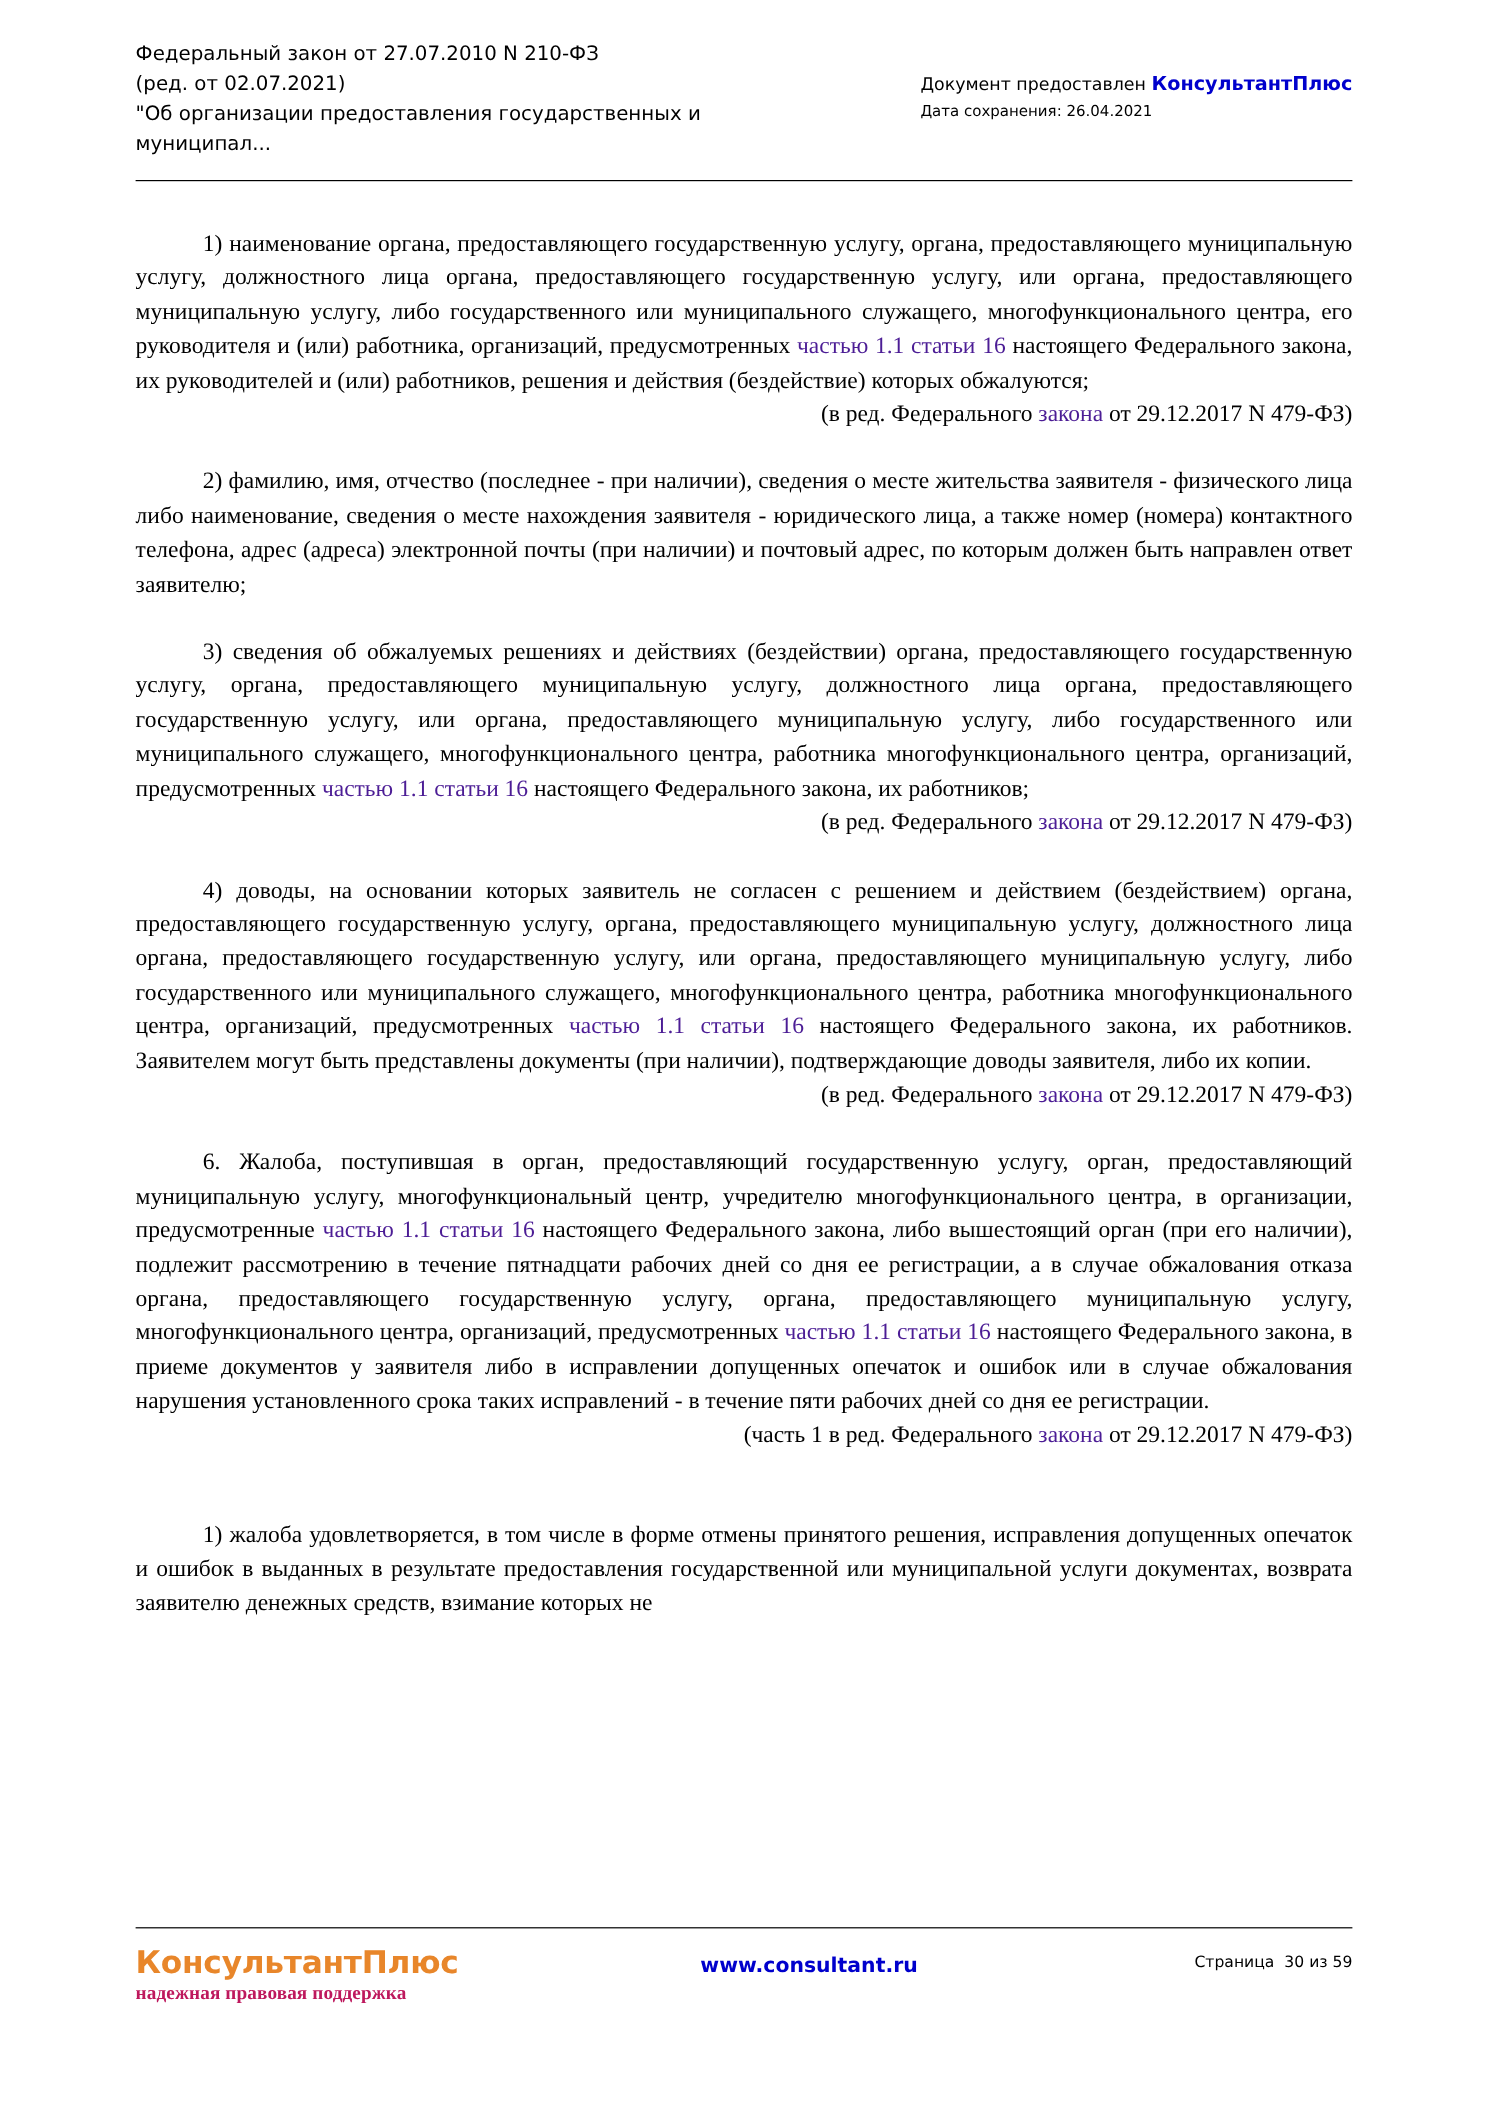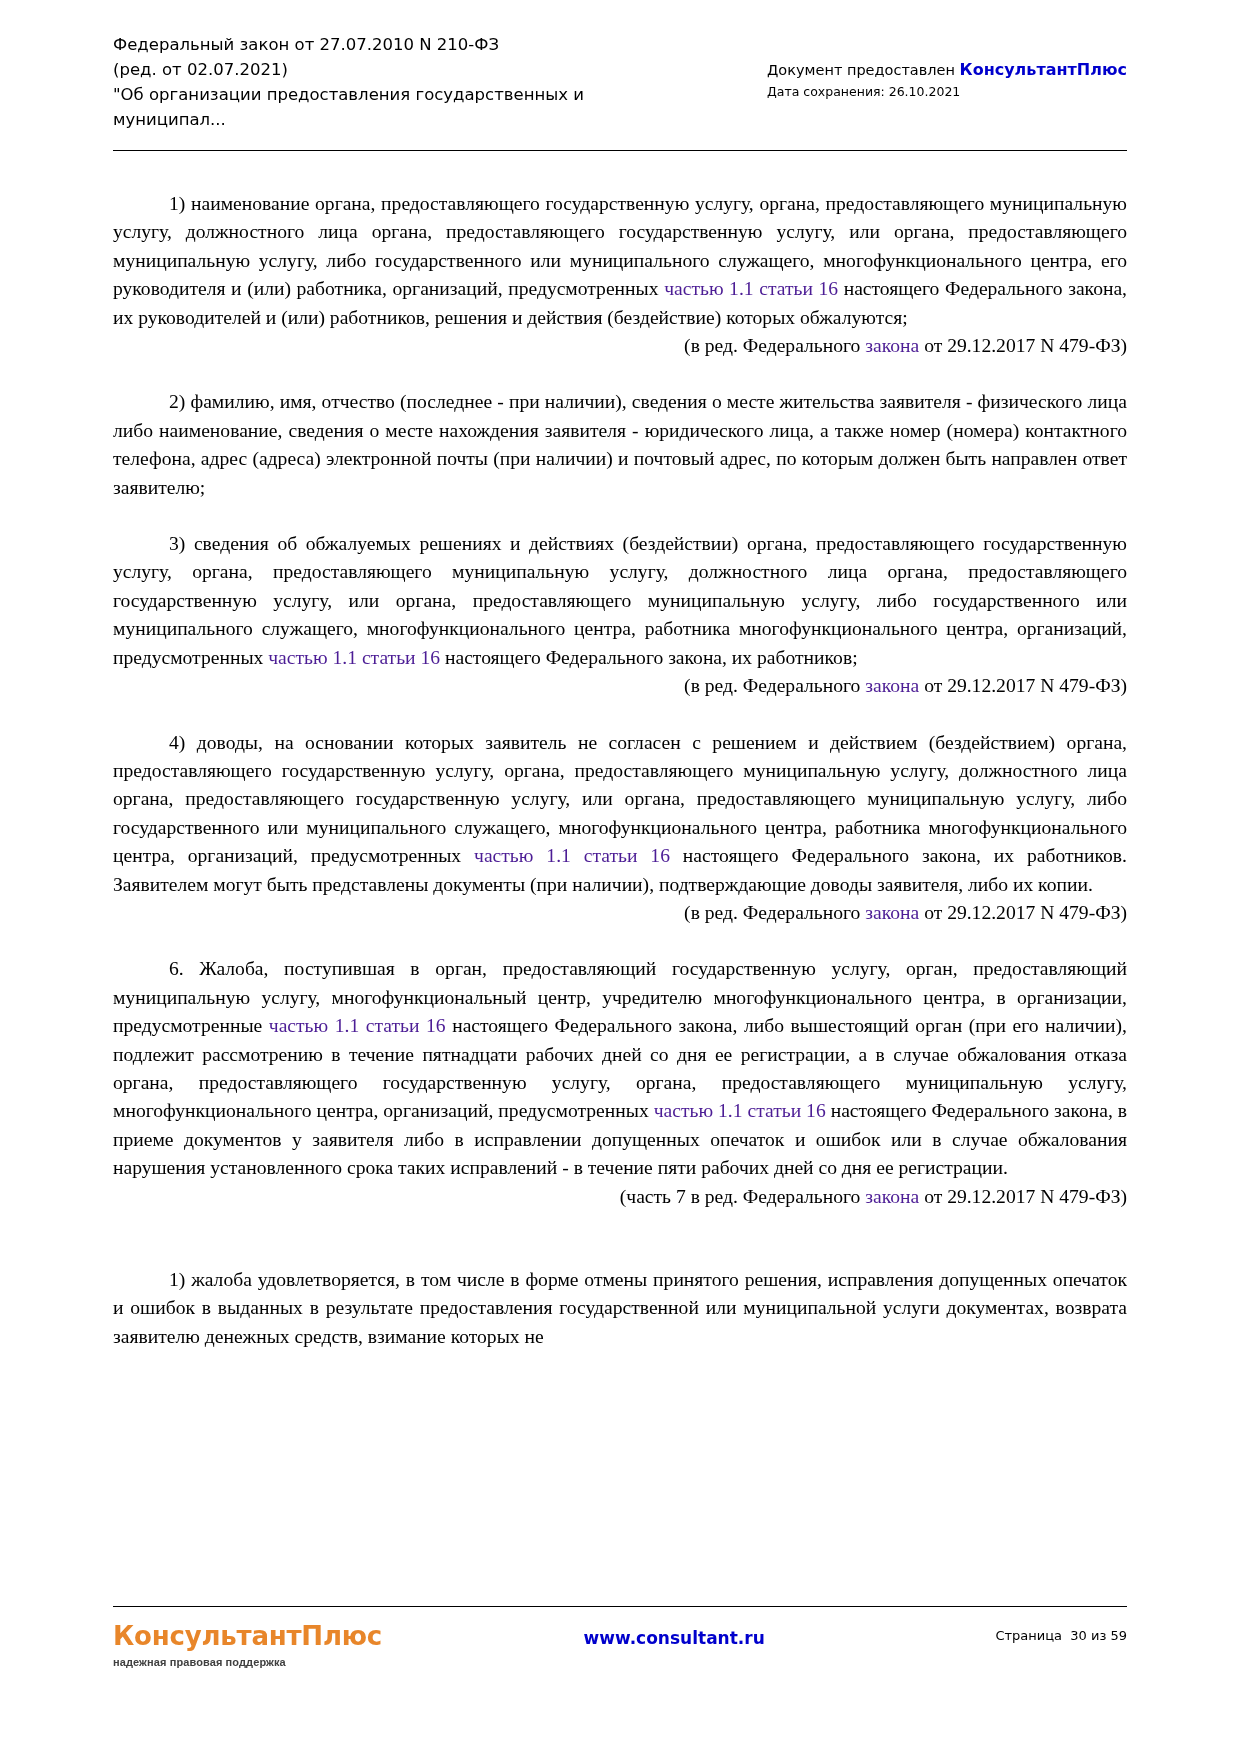--- a/index.html
+++ b/index.html
@@ -132,25 +132,25 @@
   }
   .logo-main {
     font-family: "DejaVu Sans", "Liberation Sans", sans-serif;
     font-weight: bold;
     font-size: 26px;
     line-height: 28px;
     color: #E8862A;
     letter-spacing: -0.2px;
   }
   .logo-sub {
-    font-family: Liberation Sans, sans-serif;
-    font-weight: bold;
-    font-size: 11px;
+    font-family: Liberation Serif, serif;
+    font-weight: bold;
+    font-size: 16px;
     line-height: 18px;
-    color: #404040;
+    color: #be185d;
     margin-top: 3px;
     letter-spacing: 0.1px;
   }
   .site-link {
     font-family: "DejaVu Sans", "Liberation Sans", sans-serif;
     font-weight: bold;
     font-size: 17px;
     color: #0000CC;
     padding-top: 6px;
     margin-left: -60px;
@@ -170,21 +170,21 @@
 
   <div class="header">
     <div class="header-inner">
       <div class="doc-title">Федеральный закон от 27.07.2010 N 210-ФЗ
 (ред. от 02.07.2021)
 "Об организации предоставления государственных и муниципал...</div>
       <div class="header-right">
         <div class="provided-line">
           <span>Документ предоставлен </span><span class="brand">КонсультантПлюс</span>
         </div>
-        <div class="saved-line">Дата сохранения: 26.10.2021</div>
+        <div class="saved-line">Дата сохранения: 26.04.2021</div>
       </div>
     </div>
   </div>
   <div class="header-rule"></div>
 
   <div class="content">
 
     <p class="para indent"><span>1) наименование органа, предоставляющего государственную услугу, органа, предоставляющего муниципальную услугу, должностного лица органа, предоставляющего государственную услугу, или органа, предоставляющего муниципальную услугу, либо государственного или муниципального служащего, многофункционального центра, его руководителя и (или) работника, организаций, предусмотренных </span><span class="lnk">частью 1.1 статьи 16</span><span> настоящего Федерального закона, их руководителей и (или) работников, решения и действия (бездействие) которых обжалуются;</span></p>
 
     <p class="para nojust"><span>(в ред. Федерального </span><span class="lnk">закона</span><span> от 29.12.2017 N 479-ФЗ)</span></p>
@@ -202,21 +202,21 @@
     <div class="gap-md"></div>
 
     <p class="para indent"><span>4) доводы, на основании которых заявитель не согласен с решением и действием (бездействием) органа, предоставляющего государственную услугу, органа, предоставляющего муниципальную услугу, должностного лица органа, предоставляющего государственную услугу, или органа, предоставляющего муниципальную услугу, либо государственного или муниципального служащего, многофункционального центра, работника многофункционального центра, организаций, предусмотренных </span><span class="lnk">частью 1.1 статьи 16</span><span> настоящего Федерального закона, их работников. Заявителем могут быть представлены документы (при наличии), подтверждающие доводы заявителя, либо их копии.</span></p>
 
     <p class="para nojust"><span>(в ред. Федерального </span><span class="lnk">закона</span><span> от 29.12.2017 N 479-ФЗ)</span></p>
 
     <div class="gap-md"></div>
 
     <p class="para indent"><span>6. Жалоба, поступившая в орган, предоставляющий государственную услугу, орган, предоставляющий муниципальную услугу, многофункциональный центр, учредителю многофункционального центра, в организации, предусмотренные </span><span class="lnk">частью 1.1 статьи 16</span><span> настоящего Федерального закона, либо вышестоящий орган (при его наличии), подлежит рассмотрению в течение пятнадцати рабочих дней со дня ее регистрации, а в случае обжалования отказа органа, предоставляющего государственную услугу, органа, предоставляющего муниципальную услугу, многофункционального центра, организаций, предусмотренных </span><span class="lnk">частью 1.1 статьи 16</span><span> настоящего Федерального закона, в приеме документов у заявителя либо в исправлении допущенных опечаток и ошибок или в случае обжалования нарушения установленного срока таких исправлений - в течение пяти рабочих дней со дня ее регистрации.</span></p>
 
-    <p class="para nojust"><span>(часть 7 в ред. Федерального </span><span class="lnk">закона</span><span> от 29.12.2017 N 479-ФЗ)</span></p>
+    <p class="para nojust"><span>(часть 1 в ред. Федерального </span><span class="lnk">закона</span><span> от 29.12.2017 N 479-ФЗ)</span></p>
 
     <div class="gap-sm"></div>
 
 
     <div class="gap-md"></div>
 
     <p class="para indent">1) жалоба удовлетворяется, в том числе в форме отмены принятого решения, исправления допущенных опечаток и ошибок в выданных в результате предоставления государственной или муниципальной услуги документах, возврата заявителю денежных средств, взимание которых не</p>
 
   </div>
 

